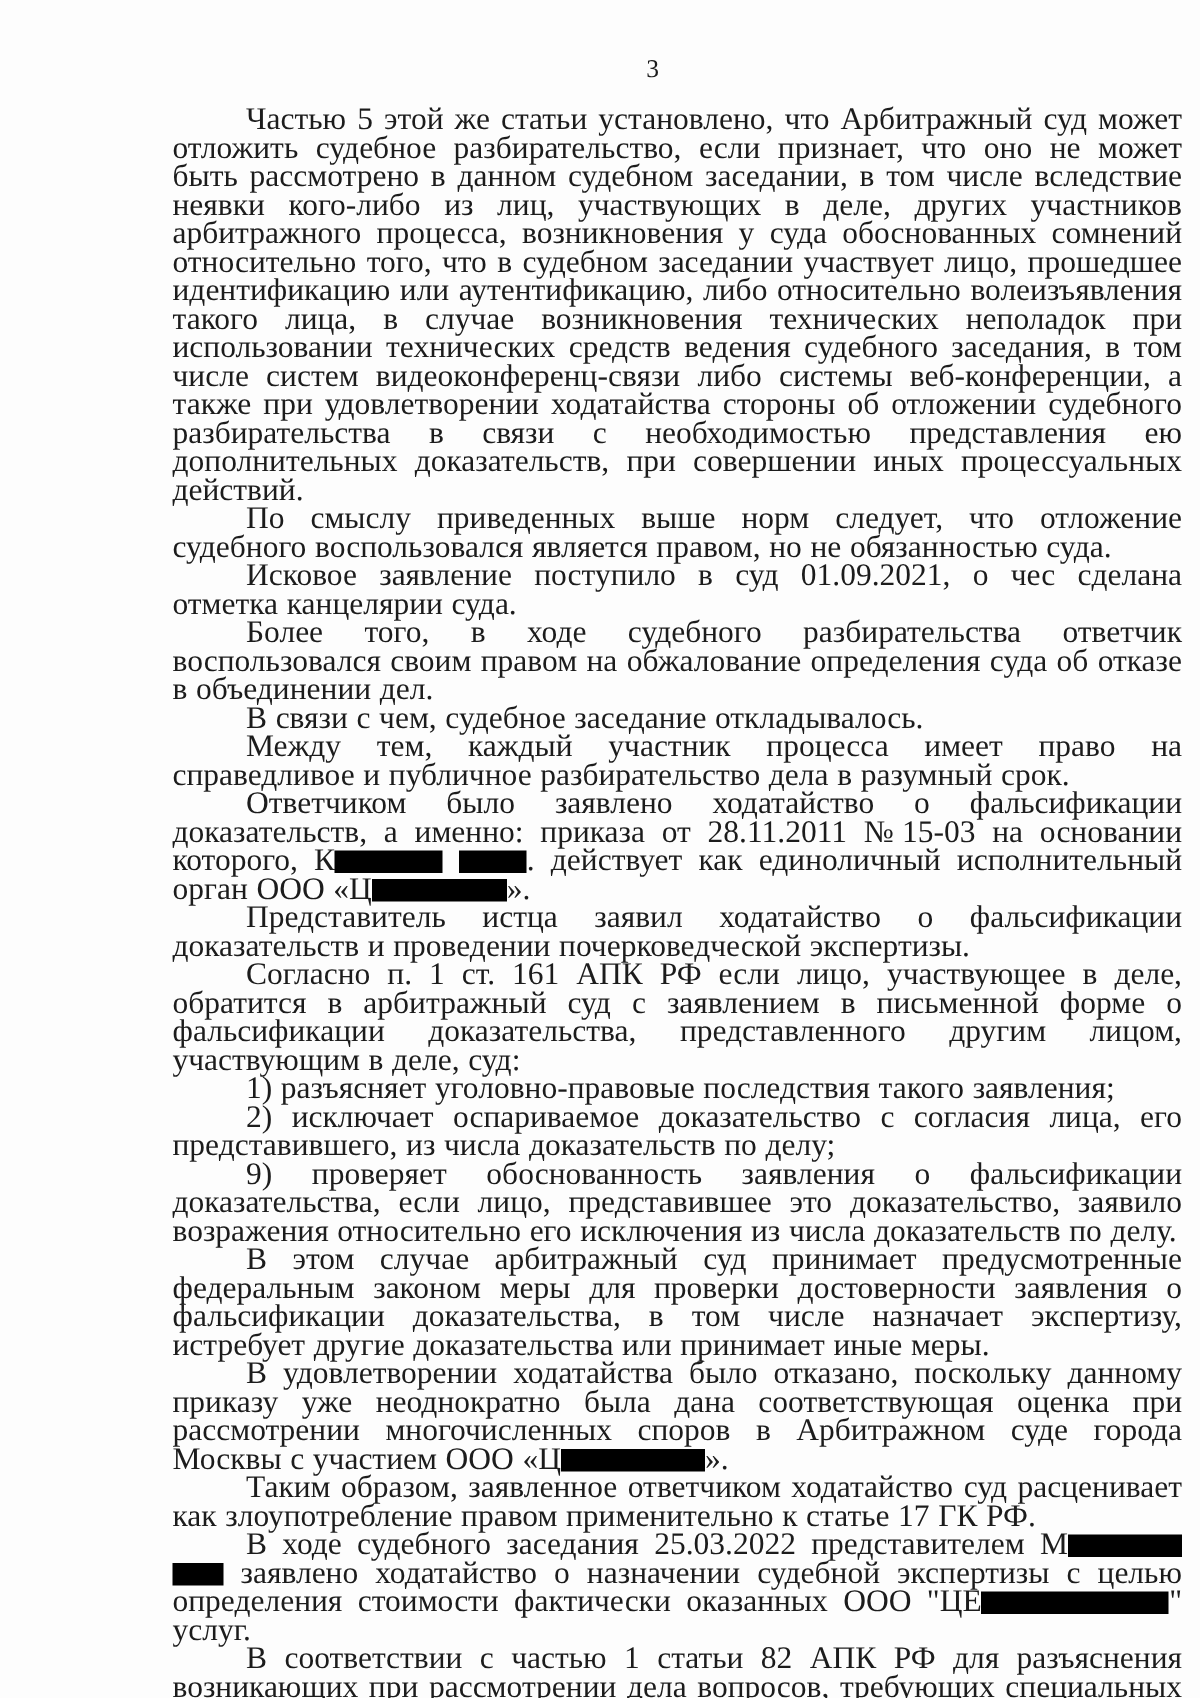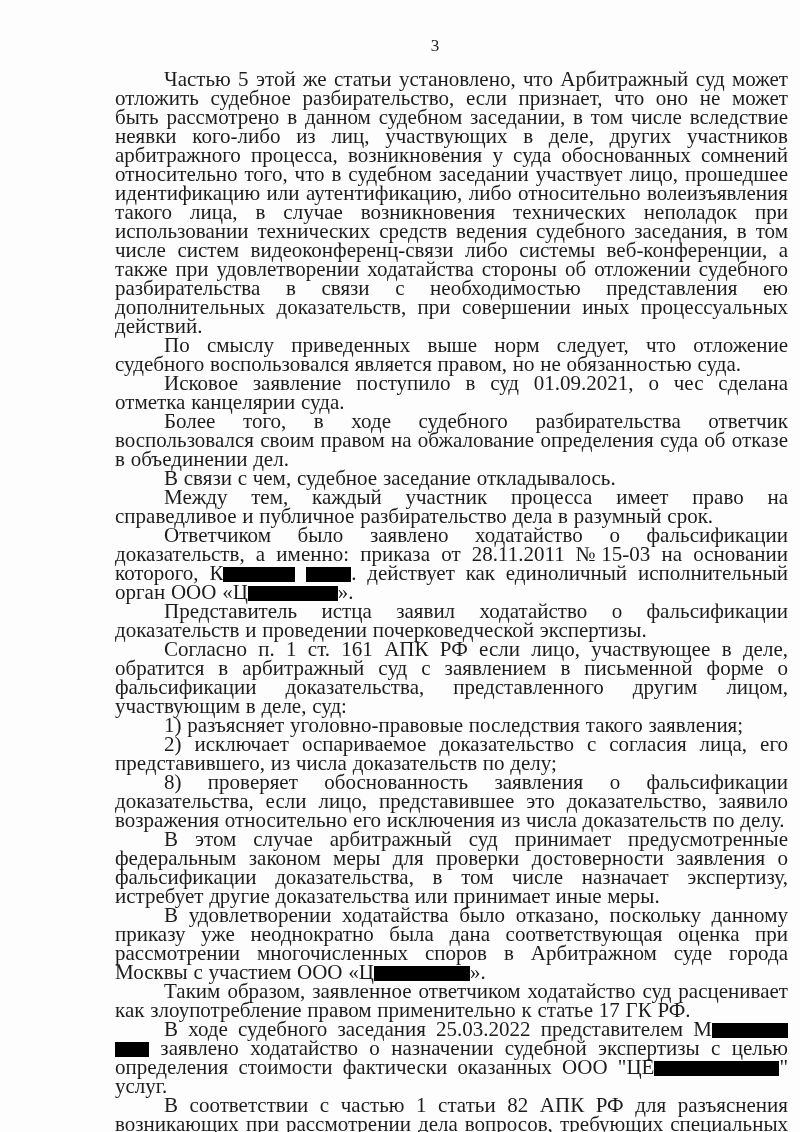--- a/index.html
+++ b/index.html
@@ -57,20 +57,20 @@
       <p class="para">По смыслу приведенных выше норм следует, что отложение судебного воспользовался является правом, но не обязанностью суда.</p>
       <p class="para">Исковое заявление поступило в суд 01.09.2021, о чес сделана отметка канцелярии суда.</p>
       <p class="para">Более того, в ходе судебного разбирательства ответчик воспользовался своим правом на обжалование определения суда об отказе в объединении дел.</p>
       <p class="para">В связи с чем, судебное заседание откладывалось.</p>
       <p class="para">Между тем, каждый участник процесса имеет право на справедливое и публичное разбирательство дела в разумный срок.</p>
       <p class="para">Ответчиком было заявлено ходатайство о фальсификации доказательств, а именно: приказа от 28.11.2011 №15-03 на основании которого, К<span class="redaction" style="width: 72px; background: rgb(0, 0, 0);"></span> <span class="redaction" style="width: 45px; background: rgb(0, 0, 0);"></span>. действует как единоличный исполнительный орган ООО «Ц<span class="redaction" style="width: 90px; background: rgb(0, 0, 0);"></span>».</p>
       <p class="para">Представитель истца заявил ходатайство о фальсификации доказательств и проведении почерковедческой экспертизы.</p>
       <p class="para">Согласно п. 1 ст. 161 АПК РФ если лицо, участвующее в деле, обратится в арбитражный суд с заявлением в письменной форме о фальсификации доказательства, представленного другим лицом, участвующим в деле, суд:</p>
       <p class="para">1) разъясняет уголовно-правовые последствия такого заявления;</p>
       <p class="para">2) исключает оспариваемое доказательство с согласия лица, его представившего, из числа доказательств по делу;</p>
-      <p class="para">8) проверяет обоснованность заявления о фальсификации доказательства, если лицо, представившее это доказательство, заявило возражения относительно его исключения из числа доказательств по делу.</p>
+      <p class="para">9) проверяет обоснованность заявления о фальсификации доказательства, если лицо, представившее это доказательство, заявило возражения относительно его исключения из числа доказательств по делу.</p>
       <p class="para">В этом случае арбитражный суд принимает предусмотренные федеральным законом меры для проверки достоверности заявления о фальсификации доказательства, в том числе назначает экспертизу, истребует другие доказательства или  принимает иные меры.</p>
       <p class="para">В удовлетворении ходатайства было отказано, поскольку данному приказу уже неоднократно была дана соответствующая оценка при рассмотрении многочисленных споров в Арбитражном суде города Москвы с участием ООО «Ц<span class="redaction" style="width: 96px; background: rgb(0, 0, 0);"></span>».</p>
       <p class="para">Таким образом, заявленное ответчиком ходатайство суд расценивает как злоупотребление правом применительно к статье 17 ГК РФ.</p>
       <p class="para">В ходе судебного заседания 25.03.2022 представителем М<span class="redaction" style="width: 76px; background: rgb(0, 0, 0);"></span> <span class="redaction" style="width: 34px; background: rgb(0, 0, 0);"></span> заявлено ходатайство о назначении судебной экспертизы с целью определения стоимости фактически оказанных ООО "ЦЕ<span class="redaction" style="width: 125px; background: rgb(0, 0, 0);"></span>" услуг.</p>
       <p class="para">В соответствии с частью 1 статьи 82 АПК РФ для разъяснения возникающих при рассмотрении дела вопросов, требующих специальных знаний, арбитражный суд</p>
     </div>
 </div>
 
 </body></html>

